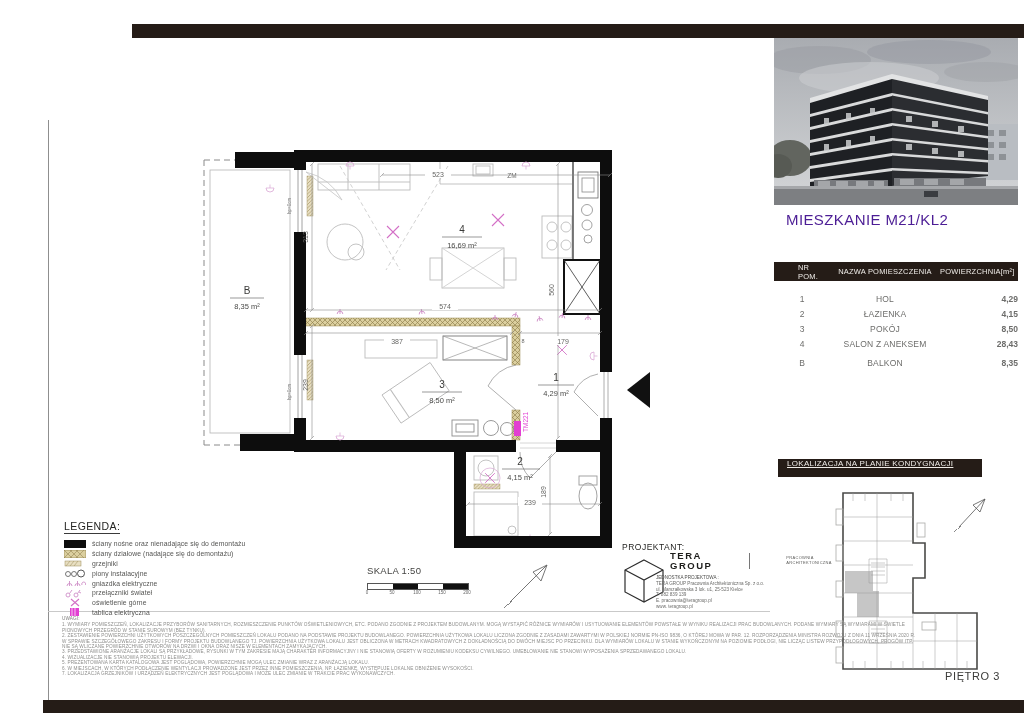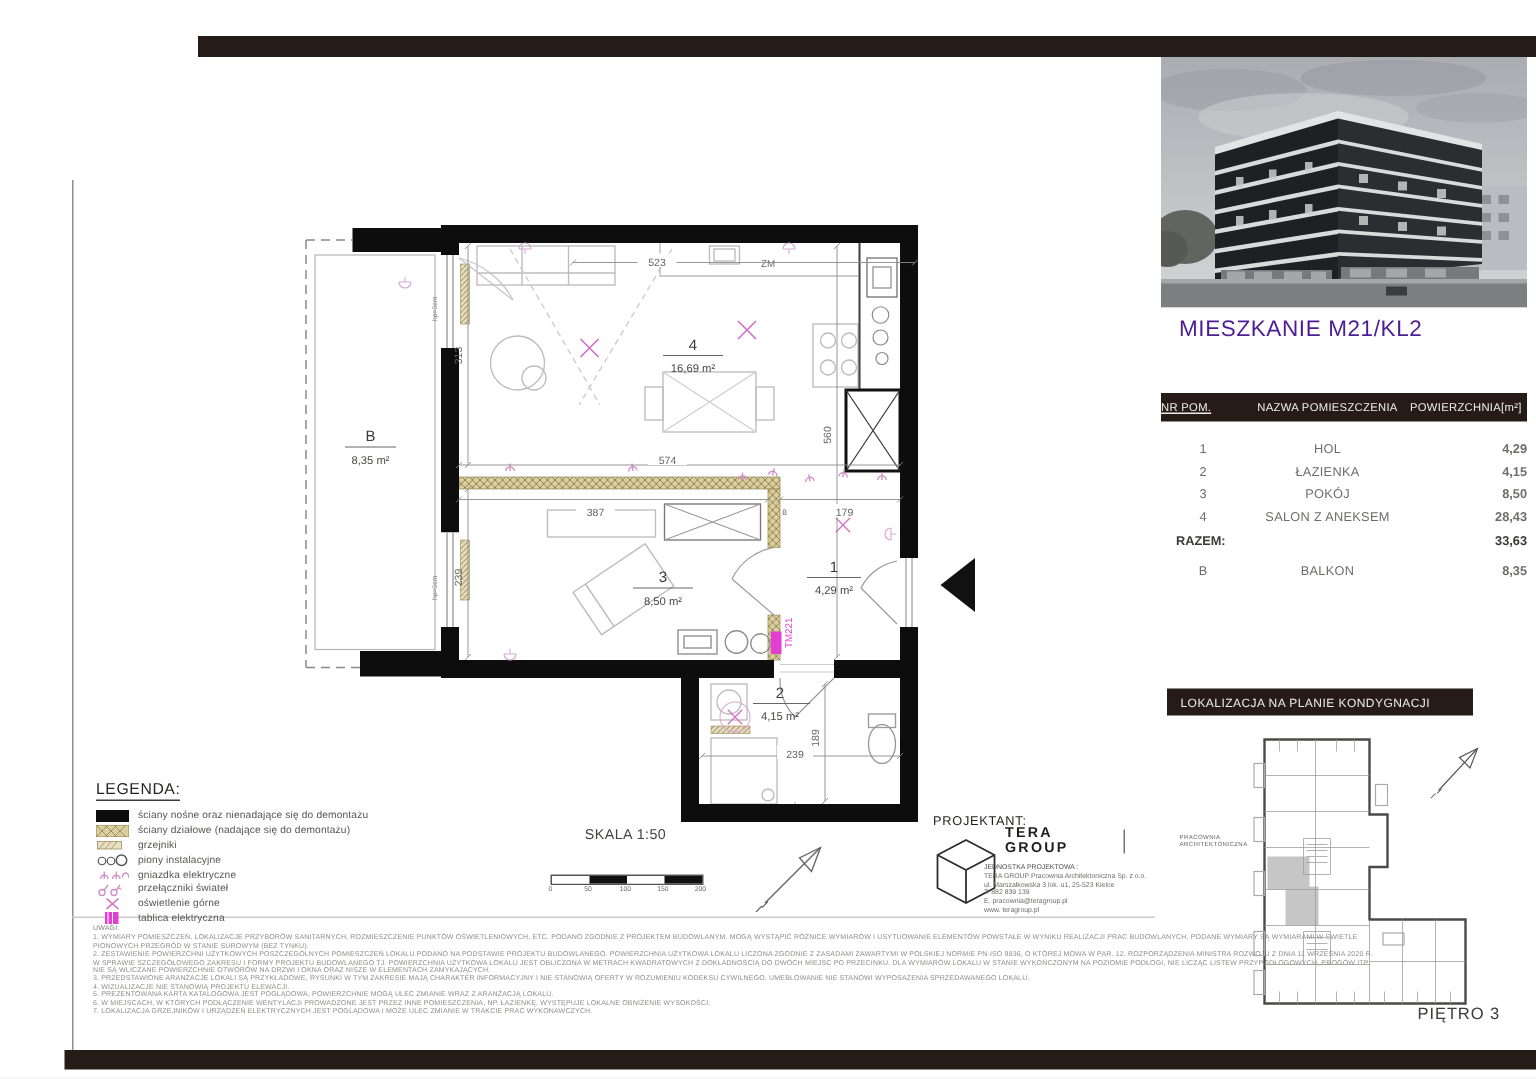--- a/index.html
+++ b/index.html
@@ -11,45 +11,45 @@
   .top-bar{left:132px;top:24px;width:892px;height:14px;}
   .bottom-bar{left:43px;top:700px;width:981px;height:13px;}
   .left-rule{left:48px;top:120px;width:1px;height:580px;background:#8f8f8f;}
   .sep-line{left:48px;top:611px;width:722px;height:1px;background:#c9c9c9;}
   
   .photo{left:774px;top:38px;width:244px;height:167px;}
   .title-block{left:786px;top:210px;width:230px;}
   .title-line{font-size:15px;letter-spacing:.4px;color:#4c1d95;line-height:19px;font-weight:400;}
   .thead{left:774px;top:262px;width:244px;height:19px;display:grid;grid-template-columns:56px 1fr 78px;
          align-items:center;color:#efece8;font-size:7.5px;letter-spacing:.2px;}
-  .thead span:nth-child(1){padding-left:0;text-decoration:underline;}
+  .thead span:nth-child(1){padding-left:24px;}
   .thead span:nth-child(2){text-align:center;}
   .thead span:nth-child(3){text-align:left;padding-right:6px;}
   .trows{left:774px;top:284px;width:244px;font-size:8.5px;color:#6d6d6b;}
   .trow{display:grid;grid-template-columns:56px 1fr 78px;height:15.2px;align-items:center;}
   .trow .c1{text-align:center;}
   .trow .c2{text-align:center;letter-spacing:.2px;}
   .trow .c3{text-align:right;font-weight:bold;}
   .trow.total{font-weight:bold;color:#3a3a38;margin-top:1px;}
   .trow.total .c1{text-align:left;padding-left:10px;}
   .trow.extra{margin-top:4px;}
-  .locbar{left:778px;top:459px;width:204px;height:18px;display:flex;align-items:center;
-          color:#efece8;font-size:8px;letter-spacing:.3px;padding-left:0;}
+  .locbar{left:778px;top:459px;width:204px;height:18px;display:flex;align-items:flex-start;
+          color:#efece8;font-size:8px;letter-spacing:.3px;padding-left:0;text-decoration:underline;}
   .locbar span{padding-left:9px;}
   .keyplan{left:813px;top:483px;}
   .floor-label{left:890px;top:670px;width:110px;text-align:right;font-size:11px;letter-spacing:.6px;color:#3b3b39;}
   
   .legend{left:64px;top:516px;width:260px;}
   .legend-title{font-size:10.5px;color:#242422;letter-spacing:.4px;border-bottom:1px solid #3a3a3a;
                 display:inline-block;padding-bottom:1px;margin-bottom:5px;}
   .leg-row{display:flex;align-items:center;height:9.8px;}
   .leg-sym{width:24px;display:flex;justify-content:flex-start;align-items:center;}
   .leg-txt{font-size:6.8px;color:#555553;letter-spacing:.1px;padding-left:4px;}
   
-  .scale-label{left:367px;top:551px;width:100px;text-align:center;font-size:9.5px;color:#444442;letter-spacing:.3px;}
+  .scale-label{left:367px;top:565px;width:100px;text-align:left;font-size:9.5px;color:#444442;letter-spacing:.3px;}
   .scalebar{left:367px;top:583px;width:100px;height:5px;display:flex;border:0.5px solid #555;}
   .scalebar div{width:25px;height:100%;}
   .sb-w{background:#fff;}
   .sb-b{background:#111;}
   .scale-ticks{left:367px;top:590px;width:110px;height:8px;font-size:4.5px;color:#666;}
   .scale-ticks span{position:absolute;width:16px;text-align:center;}
   
   .proj-heading{left:622px;top:542px;font-size:8.5px;color:#1e1e1c;letter-spacing:.5px;}
   .logo-cube{left:622px;top:557px;}
   .logo-text{left:670px;top:551px;display:flex;align-items:flex-start;gap:32px;}
@@ -541,25 +541,20 @@
     <div class="trow">
       <span class="c1">3</span>
       <span class="c2">POKÓJ</span>
       <span class="c3">8,50</span>
     </div>
     <div class="trow">
       <span class="c1">4</span>
       <span class="c2">SALON Z ANEKSEM</span>
       <span class="c3">28,43</span>
     </div>
-    <div class="trow total">
-      <span class="c1">RAZEM:</span>
-      <span class="c2"></span>
-      <span class="c3">33,63</span>
-    </div>
     <div class="trow extra">
       <span class="c1">B</span>
       <span class="c2">BALKON</span>
       <span class="c3">8,35</span>
     </div>
   </div>
 
   <div class="abs dark locbar" style="background: rgb(37, 28, 23);">
     <span>LOKALIZACJA NA PLANIE KONDYGNACJI</span>
   </div>

